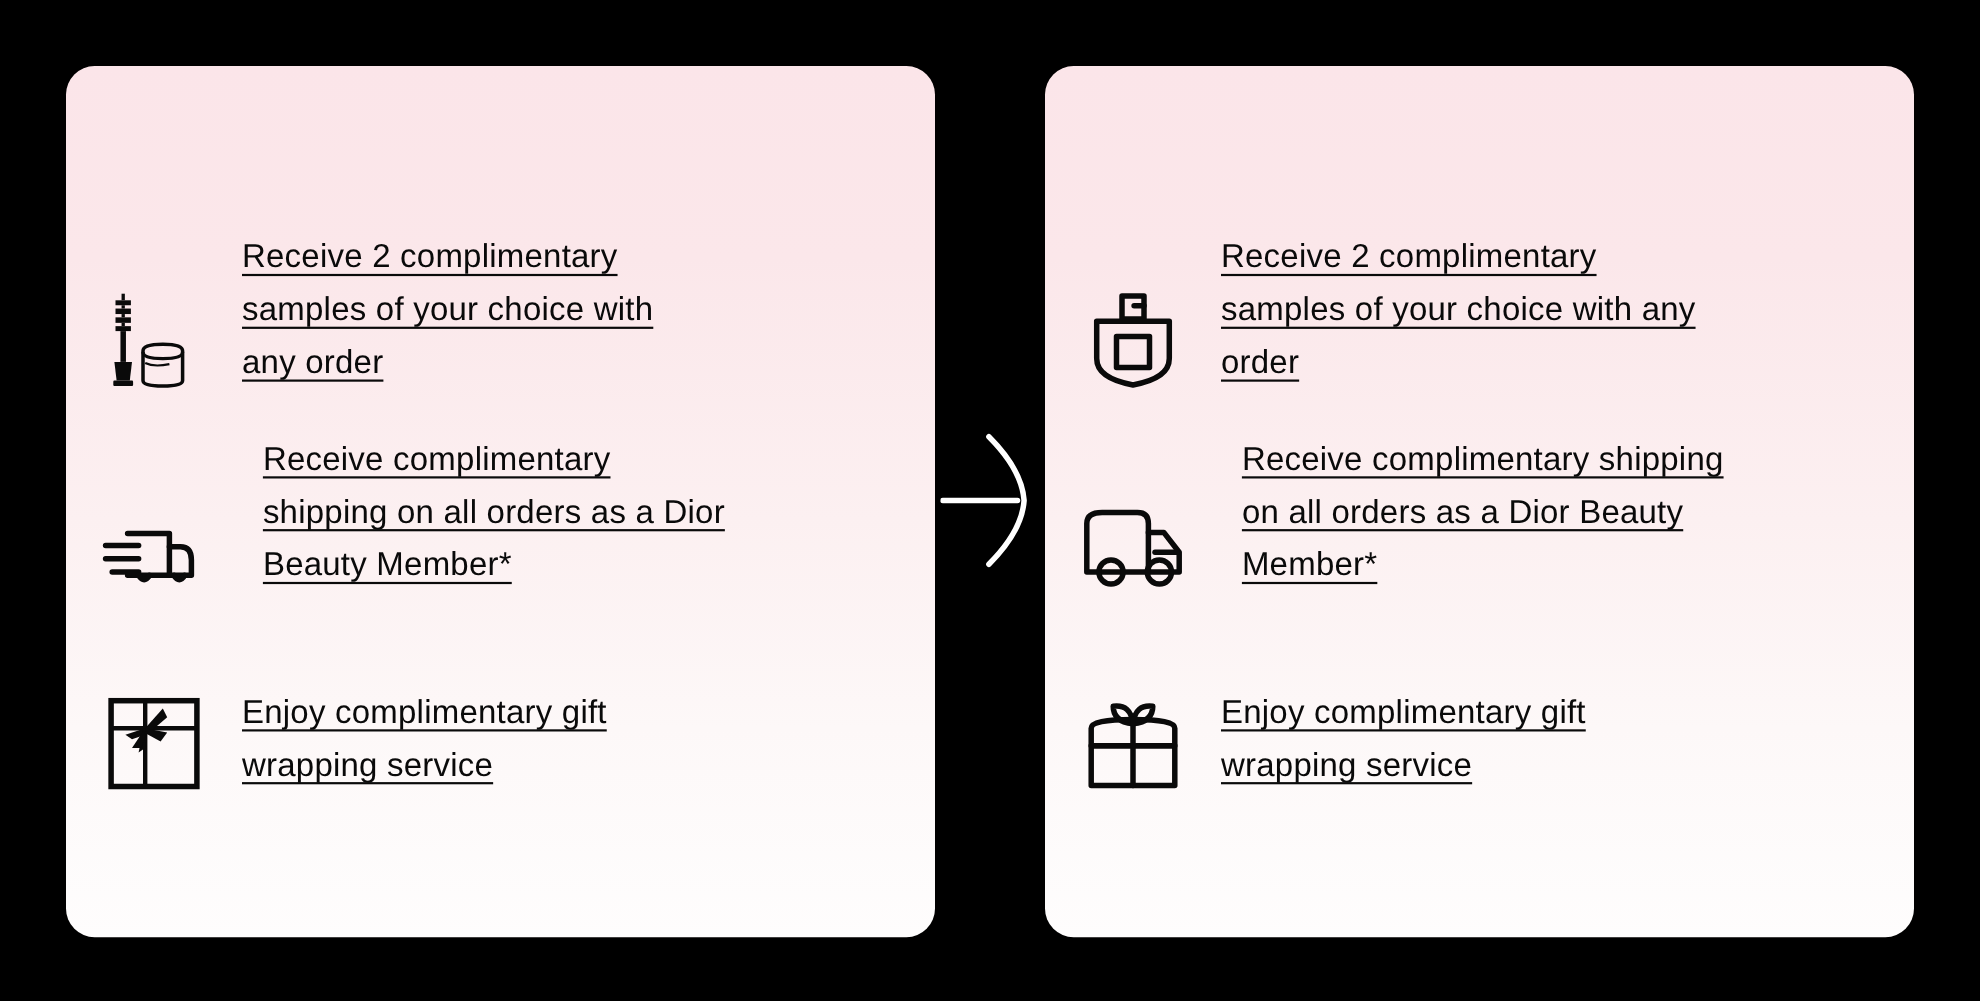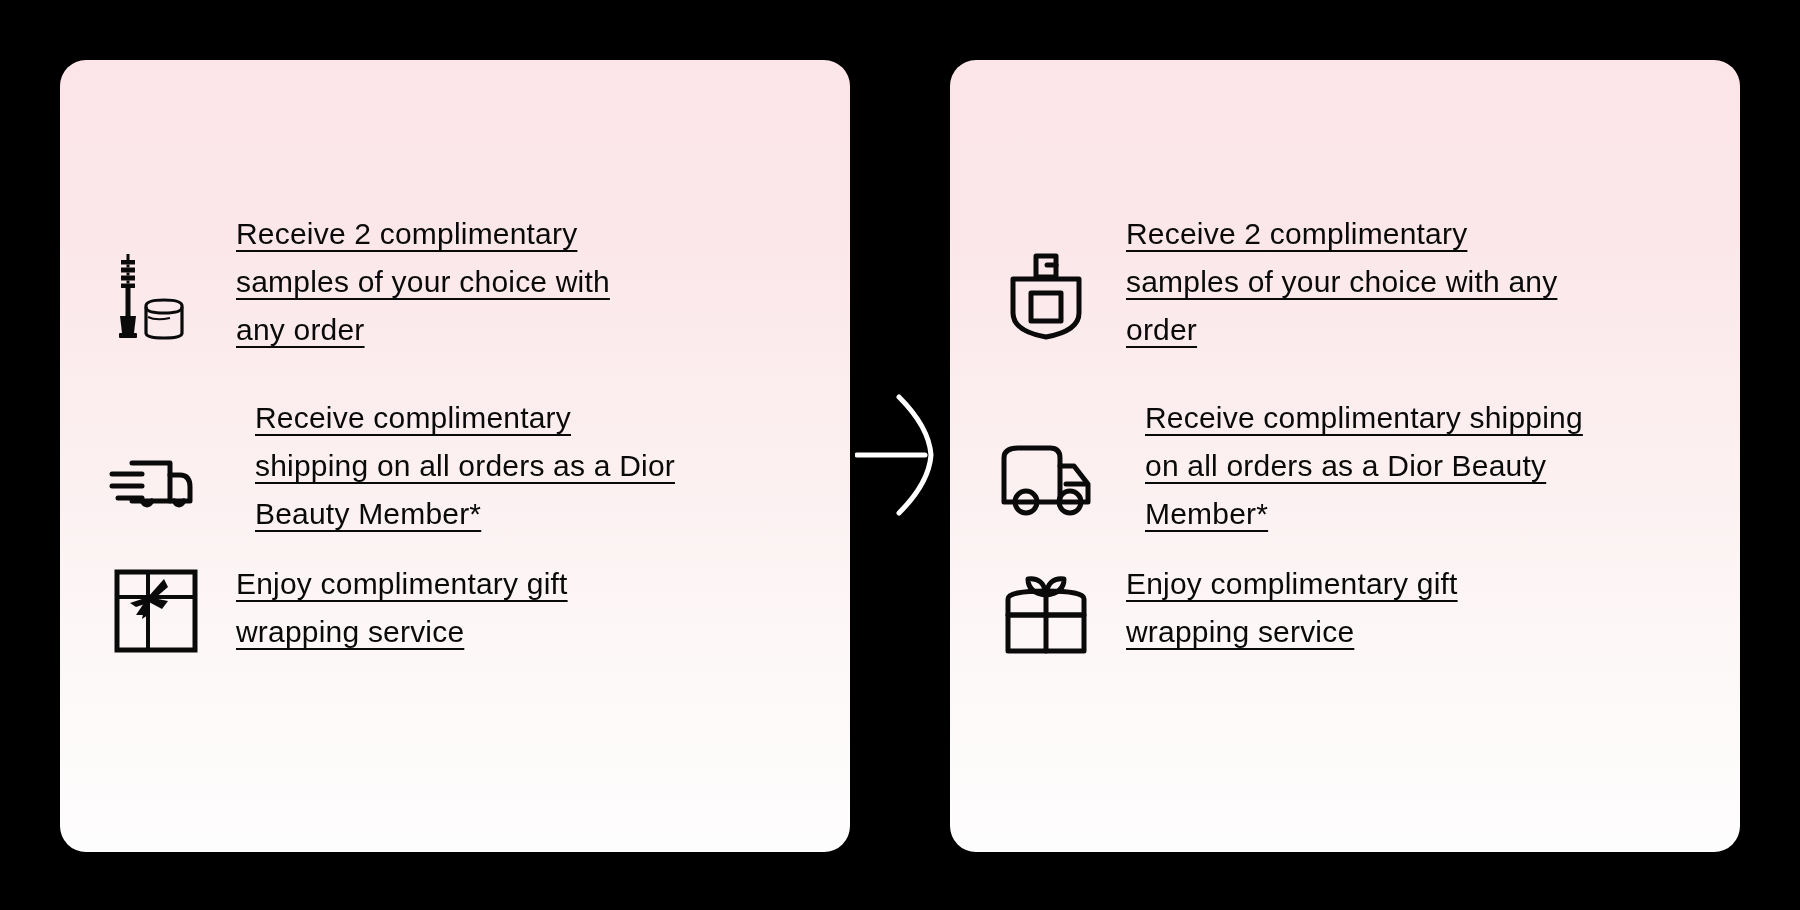--- a/index.html
+++ b/index.html
@@ -36,27 +36,26 @@
     position: absolute;
     left: 0;
     top: 150px;
     width: 100%;
     display: flex;
     flex-direction: column;
   }
 
   .row {
     display: flex;
-    align-items: center;
+    align-items: flex-end;
     min-height: 140px;
-    padding-left: 16px;
   }
   .row-samples  { margin-top: 0px; }
   .row-shipping { margin-top: 40px; gap: 19px; }
-  .row-gift     { }
+  .row-gift     { margin-top: 42px; }
 
   .icon-cell {
     width: 160px;
     flex: 0 0 160px;
     display: flex;
     justify-content: center;
     align-items: flex-start;
   }
   .icon-cell.pad-samples  { padding-top: 28px; }
   .icon-cell.pad-shipping { padding-top: 28px; }

